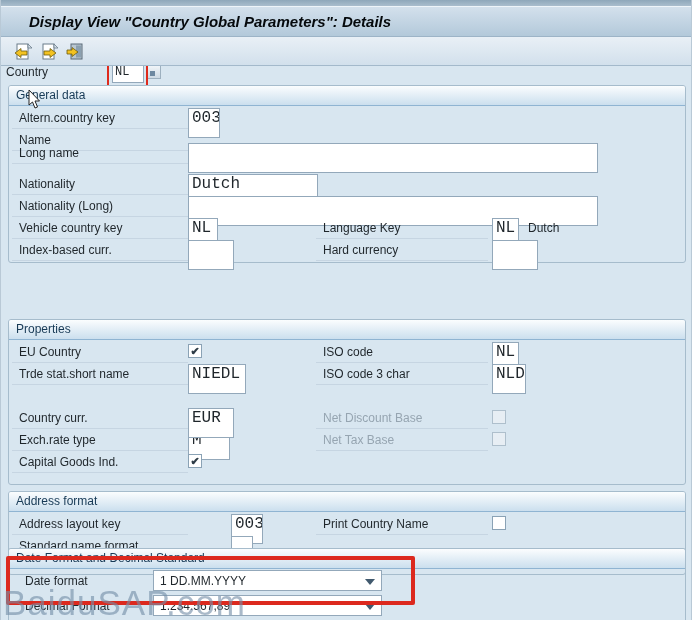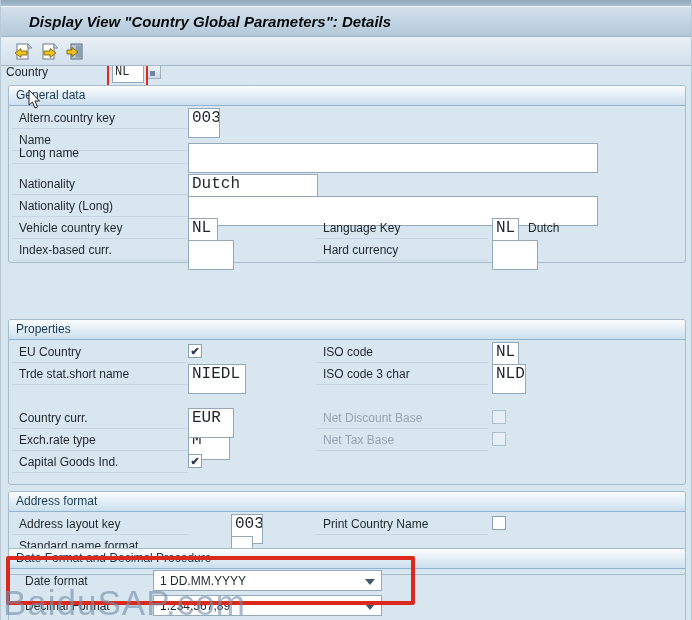--- a/index.html
+++ b/index.html
@@ -200,21 +200,21 @@
       <span class="chk" style="left:480px"></span>
     </div>
     <div class="r" style="top:43px">
       <span class="lbl">Standard name format</span>
       <span class="fld" style="left:219px;width:22px"></span>
     </div>
   </div>
 
   <div class="box b-date">
     <div class="boxhdr">
-      <span>Date Format and Decimal Procedure</span>
+      <span>Date Format and Decimal Standard</span>
     </div>
     <div class="r-date" style="top:21px">
       <span class="lbl2">Date format</span>
       <div class="ddl">
         <span>1 DD.MM.YYYY</span>
         <span class="arr"></span>
       </div>
     </div>
     <div class="r-date" style="top:46px">
       <span class="lbl2">Decimal Format</span>

